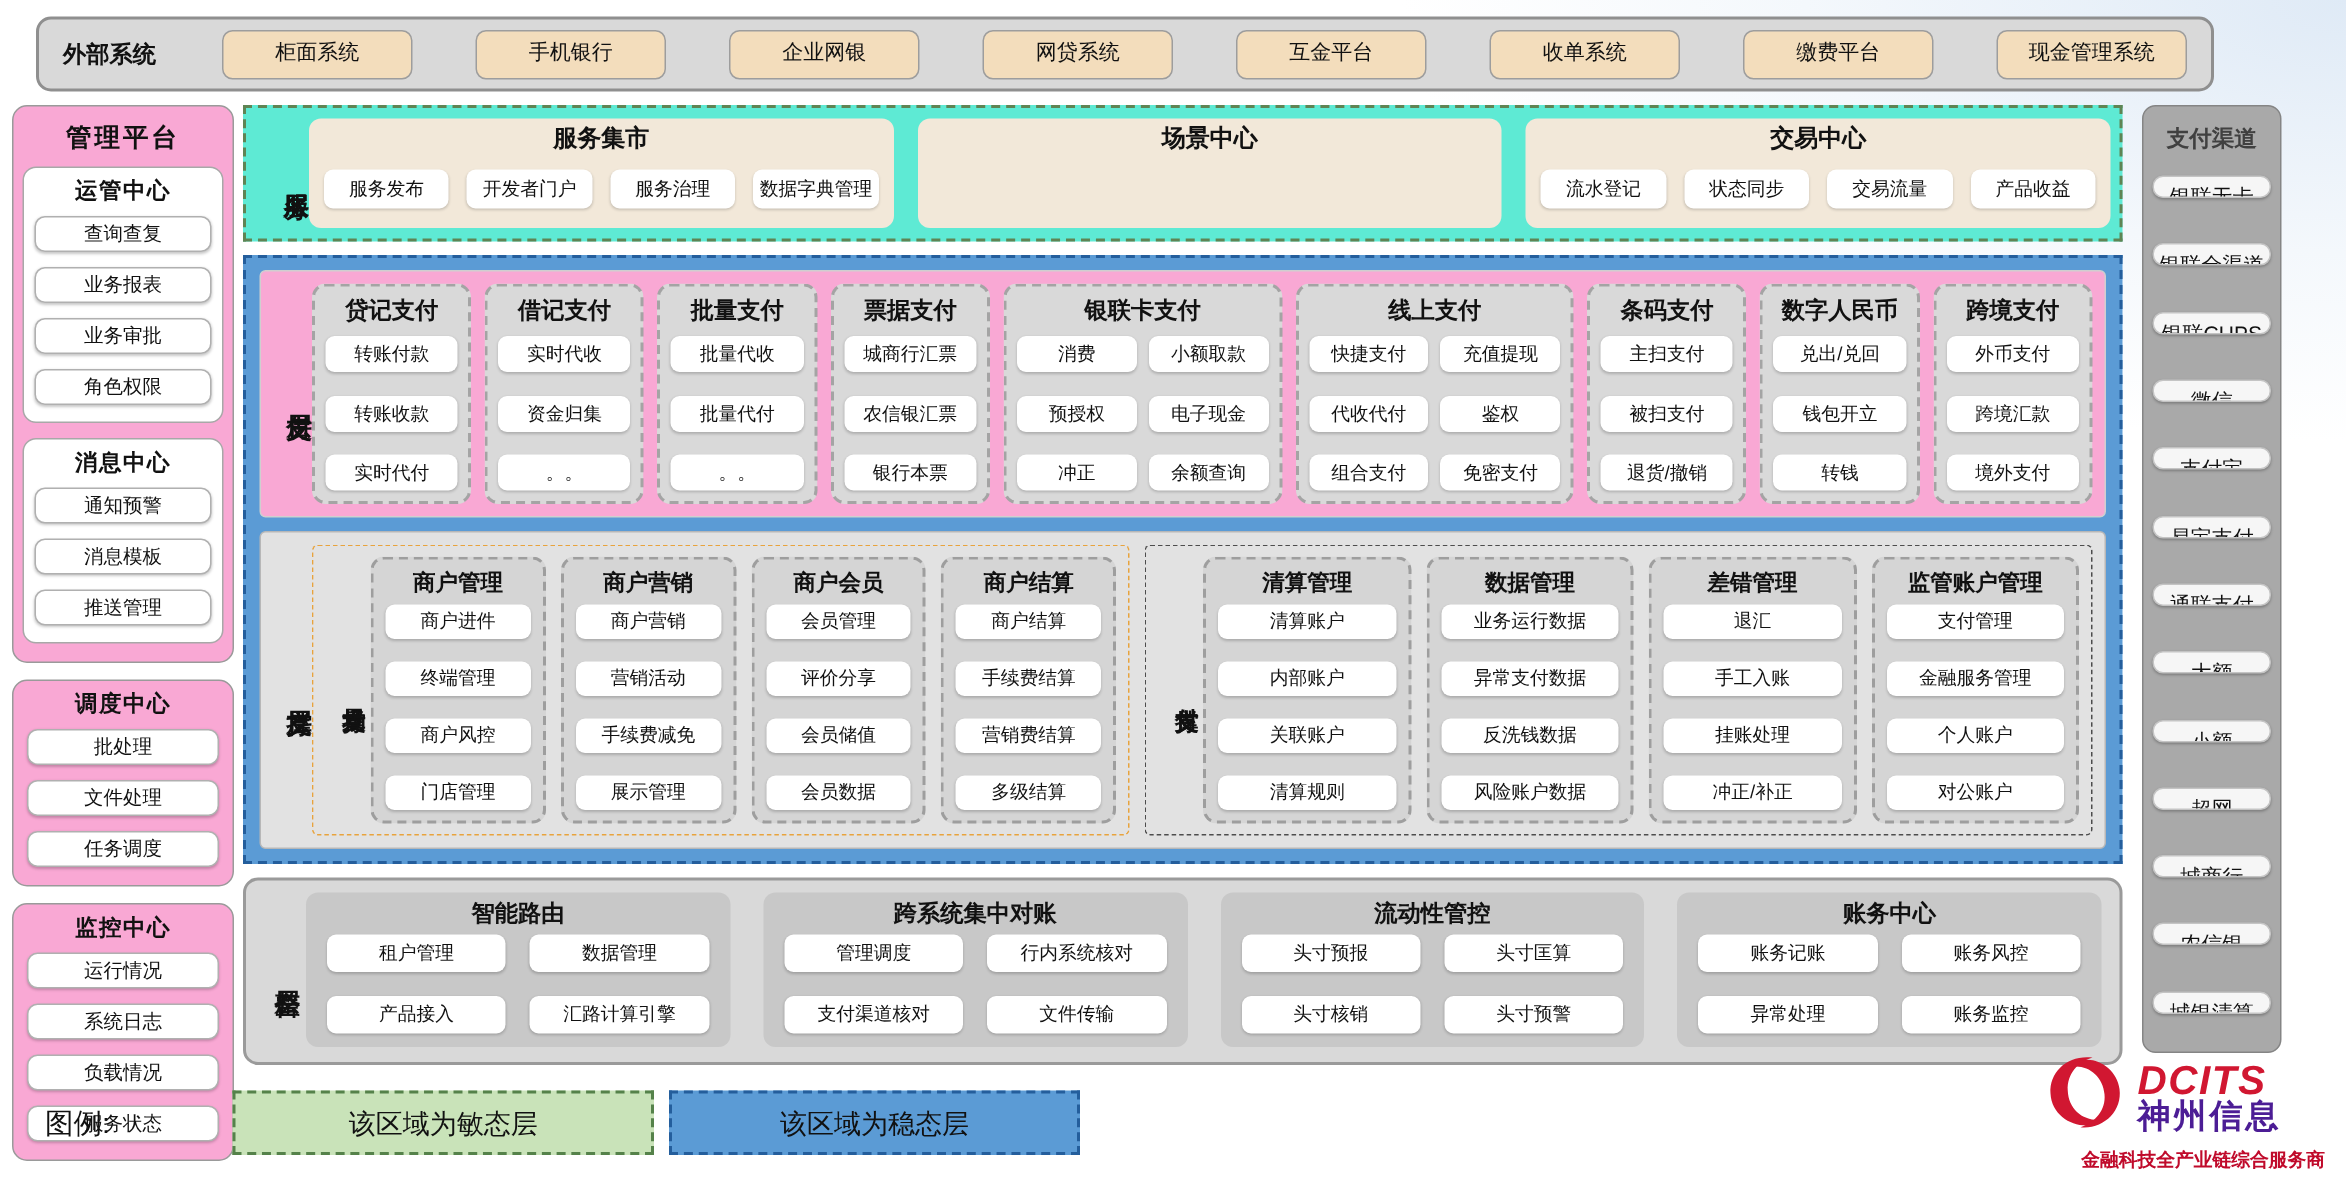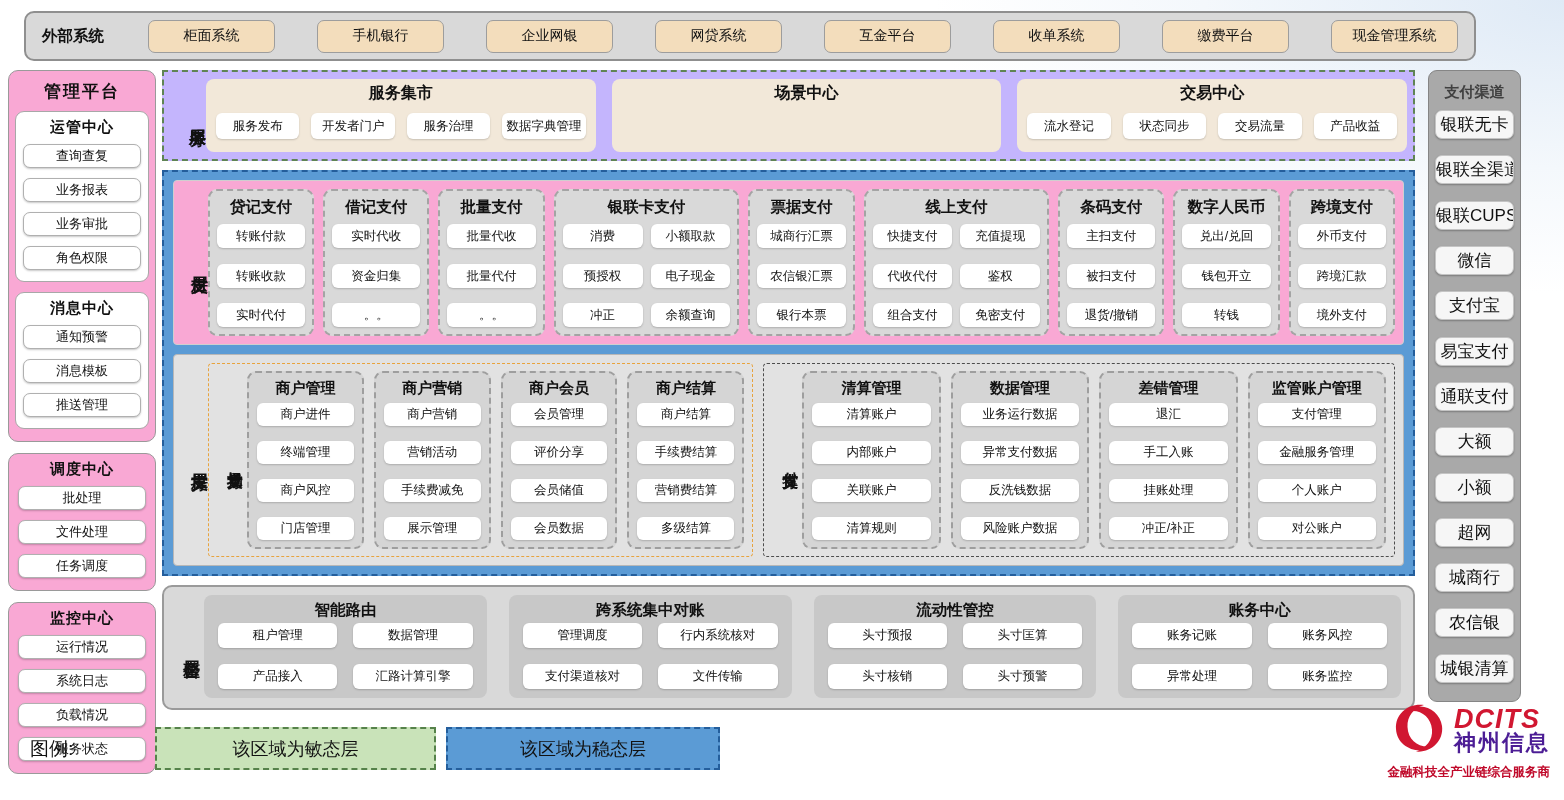--- a/index.html
+++ b/index.html
@@ -20,21 +20,21 @@
   .side-box{background:#f9a8d4;border:1.5px solid #9a9a9a;border-radius:10px;padding:6px 6px 2px;margin-bottom:11px;box-sizing:border-box;}
   .side-title{font-size:17px;font-weight:bold;text-align:center;margin:3px 0 8px;letter-spacing:2px;}
   .side-section{border:1px solid #a8a8a8;border-radius:9px;background:#fff;padding:6px 4px 1px;margin-bottom:10px;}
   .sec-title{font-size:15px;font-weight:bold;text-align:center;margin-bottom:7px;letter-spacing:1px;}
   .side-btn{display:block;background:#fff;border:1px solid #b0b0b0;border-radius:7px;height:22px;line-height:22px;
     text-align:center;font-size:13px;margin:0 3px 10px;box-shadow:0 1px 2px rgba(0,0,0,.22);}
   
   #main{position:absolute;left:162px;top:70px;width:1253px;}
   .v-label{writing-mode:vertical-rl;text-orientation:upright;font-weight:bold;text-align:center;line-height:1.05;}
   
-  #service-layer{height:91px;background:#c4b5fd;border:2px dashed #5f8454;box-sizing:border-box;
+  #service-layer{height:91px;background:#5eead4;border:2px dashed #5f8454;box-sizing:border-box;
     display:flex;align-items:center;padding:0 6px 0 10px;}
   #service-layer .v-label{font-size:17px;width:32px;}
   .svc-groups{flex:1;display:flex;gap:16px;height:73px;}
   .svc-group{flex:1;background:#f2e8d9;border-radius:8px;padding:1px 10px 0;display:flex;flex-direction:column;box-sizing:border-box;}
   .svc-title{text-align:center;font-weight:bold;font-size:16px;line-height:26px;}
   .svc-row{display:flex;gap:12px;flex:1;align-items:center;padding-bottom:7px;}
   .svc-btn{flex:1;background:#fff;border-radius:6px;height:26px;line-height:26px;text-align:center;font-size:12.5px;
     box-shadow:0 1px 2px rgba(0,0,0,.18);white-space:nowrap;overflow:hidden;}
   
   #blue-band{margin-top:9px;background:#5b9bd5;border:2.5px dashed #245e9c;padding:8px 9px;box-sizing:border-box;}
@@ -74,31 +74,31 @@
   .int-groups{flex:1;display:flex;gap:22px;padding-left:4px;}
   .int-group{background:#c8c8c8;border-radius:8px;padding:1px 14px 9px;display:flex;flex-direction:column;flex:1;box-sizing:border-box;}
   .int-title{text-align:center;font-weight:bold;font-size:15.5px;line-height:27px;}
   .int-grid{flex:1;display:grid;grid-template-columns:1fr 1fr;column-gap:16px;align-content:space-between;}
   .int-grid .white-btn{height:25px;line-height:25px;}
   
   #right-sidebar{position:absolute;left:1428px;top:70px;width:93px;height:632px;background:#a9a9a9;
     border:1px solid #858585;border-radius:9px;padding:8px 6px 10px;box-sizing:border-box;display:flex;flex-direction:column;}
   .chan-title{color:#404040;font-weight:bold;font-size:15px;text-align:center;margin-top:4px;}
   .chan-btns{flex:1;display:flex;flex-direction:column;justify-content:space-around;}
-  .chan-btn{background:#f6f6f6;border:1px solid #c4c4c4;border-radius:7px;height:29px;line-height:27px;text-align:center;
-    font-size:17px;box-shadow:0 1px 2px rgba(0,0,0,.28);box-sizing:border-box;white-space:nowrap;overflow:hidden;}
+  .chan-btn{background:#f6f6f6;border:1px solid #c4c4c4;border-radius:7px;height:15px;line-height:27px;text-align:center;
+    font-size:14px;box-shadow:0 1px 2px rgba(0,0,0,.28);box-sizing:border-box;white-space:nowrap;overflow:hidden;}
   
   #legend{position:absolute;top:727px;left:30px;display:flex;align-items:center;}
   .legend-label{font-size:19px;width:125px;}
   .legend-box{display:flex;align-items:center;justify-content:center;font-size:18px;height:43px;box-sizing:border-box;}
   .legend-green{width:281px;background:#c9e3b9;border:2px dashed #55824a;}
   .legend-blue{width:274px;background:#5b9bd5;border:2px dashed #245e9c;margin-left:10px;}
   
   #logo{position:absolute;right:14px;top:700px;width:190px;}
-  .logo-row{display:flex;align-items:center;justify-content:flex-end;gap:5px;}
+  .logo-row{display:flex;align-items:center;gap:5px;}
   .logo-text{display:flex;flex-direction:column;align-items:flex-start;}
   .logo-brand{color:#d11731;font-weight:bold;font-style:italic;font-size:27px;line-height:26px;letter-spacing:1px;}
   .logo-name{color:#4c1d95;font-weight:bold;font-size:22px;letter-spacing:2px;line-height:22px;}
   .logo-tagline{color:#c00a2b;font-weight:bold;font-size:12.5px;margin-top:4px;text-align:right;white-space:nowrap;}
 </style>
 </head>
 <body>
 
 <div id="top-bar">
   <div class="bar-label">外部系统</div>
@@ -199,37 +199,37 @@
             </div>
           </div>
           <div class="pay-col">
             <div class="pay-title">批量支付</div>
             <div class="pay-items">
               <div class="white-btn">批量代收</div>
               <div class="white-btn">批量代付</div>
               <div class="white-btn">。。</div>
             </div>
           </div>
+          <div class="pay-col">
+            <div class="pay-title">票据支付</div>
+            <div class="pay-items">
+              <div class="white-btn">城商行汇票</div>
+              <div class="white-btn">农信银汇票</div>
+              <div class="white-btn">银行本票</div>
+            </div>
+          </div>
           <div class="pay-col wide">
             <div class="pay-title">银联卡支付</div>
             <div class="pay-items grid2">
               <div class="white-btn">消费</div>
               <div class="white-btn">小额取款</div>
               <div class="white-btn">预授权</div>
               <div class="white-btn">电子现金</div>
               <div class="white-btn">冲正</div>
               <div class="white-btn">余额查询</div>
-            </div>
-          </div>
-          <div class="pay-col">
-            <div class="pay-title">票据支付</div>
-            <div class="pay-items">
-              <div class="white-btn">城商行汇票</div>
-              <div class="white-btn">农信银汇票</div>
-              <div class="white-btn">银行本票</div>
             </div>
           </div>
           <div class="pay-col wide">
             <div class="pay-title">线上支付</div>
             <div class="pay-items grid2">
               <div class="white-btn">快捷支付</div>
               <div class="white-btn">充值提现</div>
               <div class="white-btn">代收代付</div>
               <div class="white-btn">鉴权</div>
               <div class="white-btn">组合支付</div>

